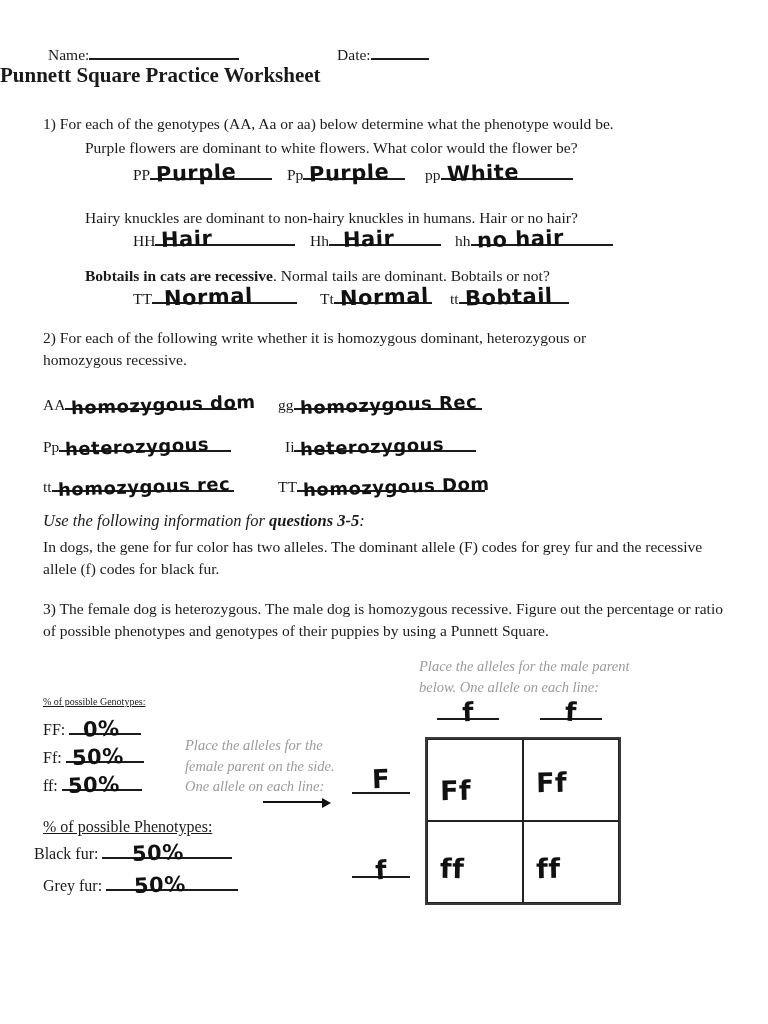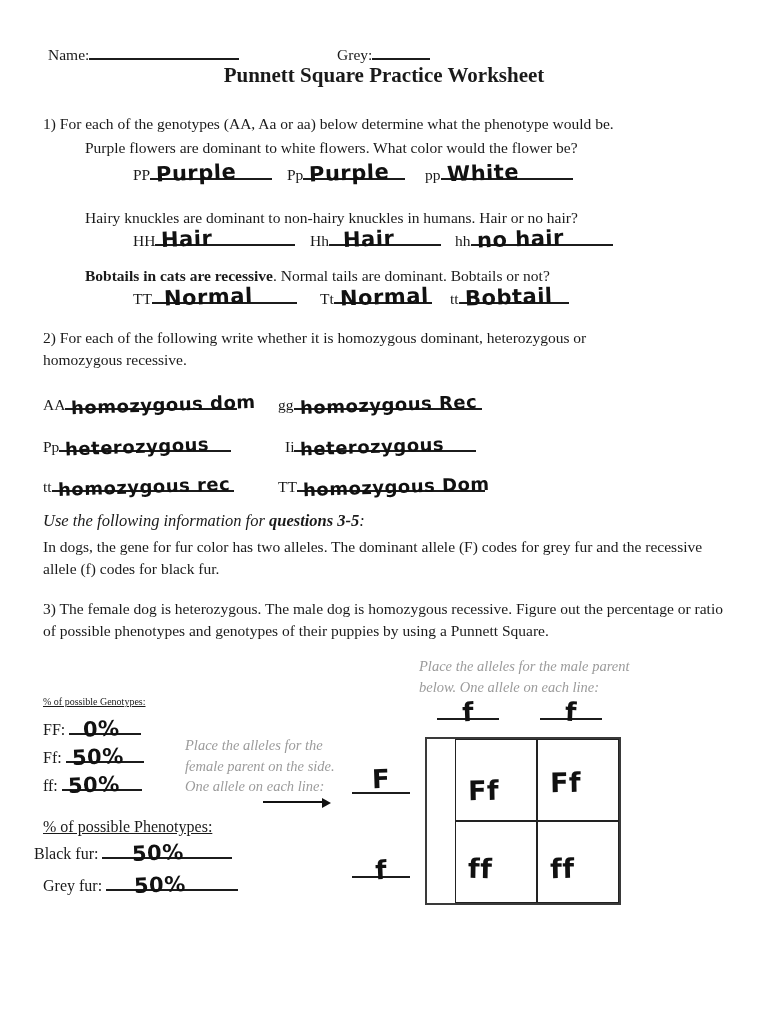--- a/index.html
+++ b/index.html
@@ -3,21 +3,21 @@
 <meta charset="utf-8">
 <style>
   * { margin:0; padding:0; box-sizing:border-box; }
   html,body { background:#ffffff; }
   .page {
     position:relative; width:768px; height:1024px; background:#ffffff;
     font-family:"Liberation Serif", serif; color:#1a1a1a; overflow:hidden;
   }
   .abs { position:absolute; }
   .body-text { font-size:15.5px; line-height:21.5px; }
-  .title { font-size:21px; font-weight:700; text-align:center; width:100%; }
+  .title { font-size:21px; font-weight:700; width:100%; }
   .blank { position:relative; display:inline-block; border-bottom:2px solid #1c1c1c; vertical-align:baseline; height:20px; }
   .hand {
     font-family:"DejaVu Sans", sans-serif; font-weight:700; color:#111;
     white-space:nowrap; transform:rotate(-2deg); letter-spacing:0.5px;
   }
   .blank .hand { position:absolute; left:6px; bottom:-7px; }
   .ans-row { position:absolute; font-size:15.5px; }
   .ans-group { position:absolute; top:0; white-space:nowrap; }
   .geno-label { display:inline-block; vertical-align:baseline; }
   .note { font-style:italic; color:#9b9b9b; font-size:14.5px; line-height:20.5px; font-family:"Liberation Serif", serif; }
@@ -39,21 +39,21 @@
   .italic { font-style:italic; }
 </style>
 </head>
 <body>
 
 <div class="page">
 
   <div class="abs body-text" style="left:48px; top:40px;">
     <span>Name:</span><span class="blank" style="width:150px;"></span>
     <span style="display:inline-block; width:90px;"></span>
-    <span>Grey:</span><span class="blank" style="width:58px;"></span>
+    <span>Date:</span><span class="blank" style="width:58px;"></span>
   </div>
 
   <div class="abs title" style="top:63px; left:0;">Punnett Square Practice Worksheet</div>
 
   <div class="abs body-text" style="left:43px; top:113px;">1) For each of the genotypes (AA, Aa or aa) below determine what the phenotype would be.</div>
 
   <div class="abs body-text" style="left:85px; top:137px;">Purple flowers are dominant to white flowers.  What color would the flower be?</div>
   <div class="ans-row" style="left:133px; top:160px; width:600px; height:30px;">
     <span class="ans-group" style="left:0;">
       <span class="geno-label">PP</span><span class="blank" style="width:122px;"><span class="hand hand-lg">Purple</span></span>
@@ -135,21 +135,21 @@
 
     <div class="abs note" style="left:412px; top:1px; width:240px;margin-left:7px;">Place the alleles for the male parent below.  One allele on each line:</div>
 
     <div class="allele-blank" style="left:437px; top:37px; width:62px; height:28px;">
       <span class="hand" style="bottom:-9px;">f</span>
     </div>
     <div class="allele-blank" style="left:540px; top:37px; width:62px; height:28px;">
       <span class="hand" style="bottom:-9px; transform:rotate(2deg);">f</span>
     </div>
 
-    <div class="grid" style="left:425px; top:82px;padding-left:28px;">
+    <div class="grid" style="left:425px; top:82px;">
       <div class="cell">
           <span class="hand">Ff</span>
         </div>
       <div class="cell">
           <span class="hand" style="bottom:22px;">Ff</span>
         </div>
       <div class="cell">
           <span class="hand" style="bottom:18px; transform:rotate(1deg);">ff</span>
         </div>
       <div class="cell">

